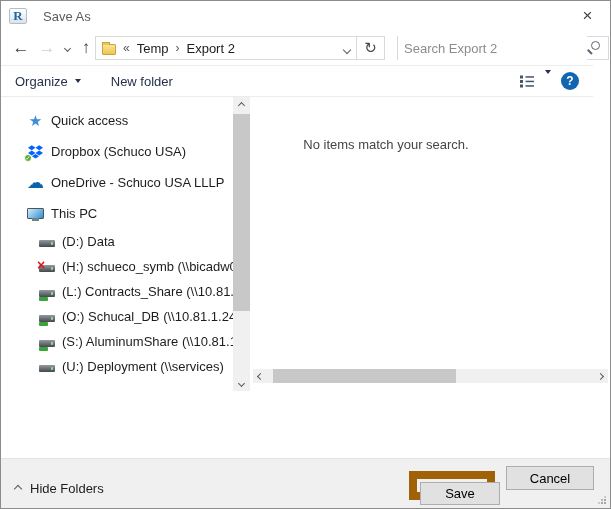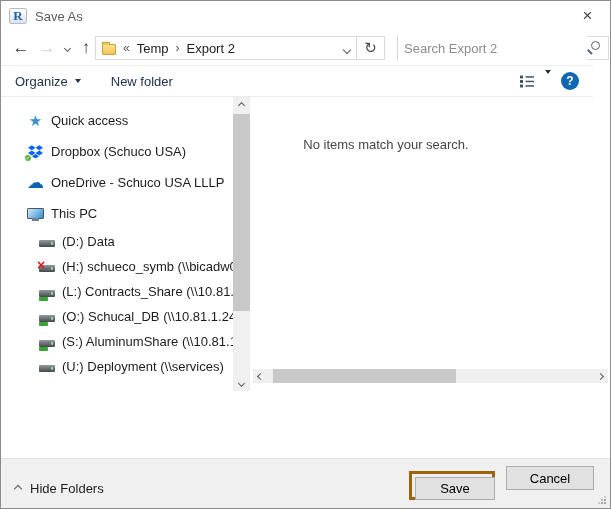--- a/index.html
+++ b/index.html
@@ -8,21 +8,21 @@
 
   .window { position:relative; width:611px; height:509px; background:#fff;
             border:1px solid #8c8c8c; overflow:hidden; }
 
   
   .titlebar { position:absolute; left:0; top:0; right:0; height:30px; display:flex; align-items:center; padding-left:8px; background:#fff; }
   .app-icon { width:18px; height:16px; border:1px solid #b5bcc7; border-radius:2px;
               background:linear-gradient(180deg,#ffffff,#dde2e9);
               display:flex; align-items:center; justify-content:center;
               font-family:"Liberation Serif", serif; font-weight:bold; font-size:13px; color:#1f66a8; }
-  .win-title { margin-left:8px; color:#5c5c5c; }
+  .win-title { margin-left:16px; color:#5c5c5c; }
   .close-btn { position:absolute; right:0; top:0; width:45px; height:30px; display:flex; align-items:center; justify-content:center; font-size:17px; color:#444; cursor:default; }
 
   
   .navbar { position:absolute; left:0; top:30px; right:0; height:34px; background:#fff; }
   .nav-glyph { position:absolute; top:0; height:34px; display:flex; align-items:center; justify-content:center; font-size:17px; }
   .back    { left:8px;  width:24px; color:#3e3e3e; }
   .forward { left:34px; width:24px; color:#cfcfcf; }
   .navchev { left:58px; width:16px; }
   .up      { left:74px; width:22px; color:#3e3e3e; }
 
@@ -98,21 +98,21 @@
   .empty-msg { position:absolute; left:0; top:40px; width:272px; text-align:center; color:#464646; }
 
   .hscroll { position:absolute; left:3px; right:2px; bottom:8px; height:14px; background:#f0f0f0; display:flex; align-items:center; }
   .hs-arrow { width:15px; height:14px; display:flex; align-items:center; justify-content:center; flex:none; }
   .hs-track { position:relative; flex:1; height:14px; }
   .hs-thumb { position:absolute; left:5px; top:0; width:183px; height:14px; background:#c8c8c8; }
 
   
   .fields { position:absolute; left:0; top:390px; right:0; height:67px; background:#fff; }
 
-  .anno { position:absolute; border:3px solid #a16207; background:transparent; pointer-events:none; }
+  .anno { position:absolute; border:8px solid #a16207; background:transparent; pointer-events:none; }
   .anno-save { left:408px; top:12px; width:86px; height:29px; }
 
   
   .footer { position:absolute; left:0; top:457px; right:0; bottom:0; background:#f0f0f0; border-top:1px solid #e3e3e3; }
   .hide-folders { position:absolute; left:14px; top:22px; display:flex; align-items:center; gap:9px; color:#1d1d1d; }
   .btn { position:absolute; background:#e1e1e1; border:1px solid #adadad; display:flex; align-items:center; justify-content:center; color:#000; }
   .save-btn { left:3px; top:3px; width:80px; height:23px; }
   .cancel-btn { left:505px; top:7px; width:88px; height:24px; }
   .grip { position:absolute; right:4px; bottom:4px; width:9px; height:9px; }
   .grip::before { content:''; position:absolute; right:0; bottom:0; width:2px; height:2px; background:#a5a5a5;

